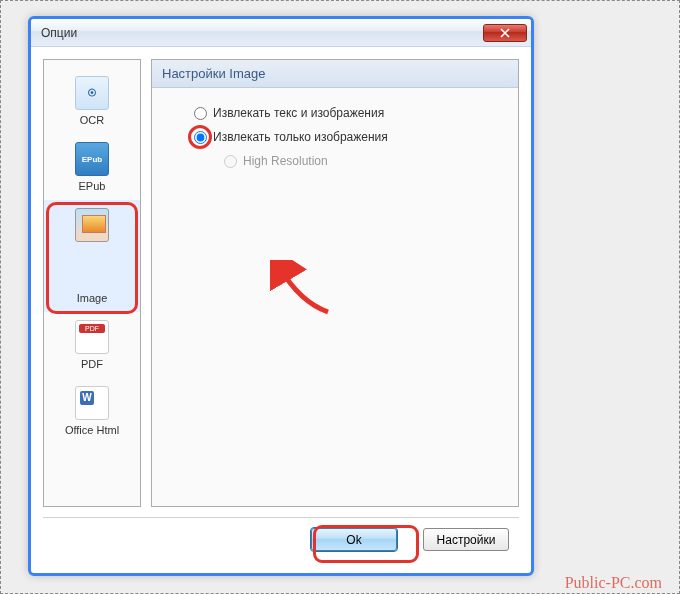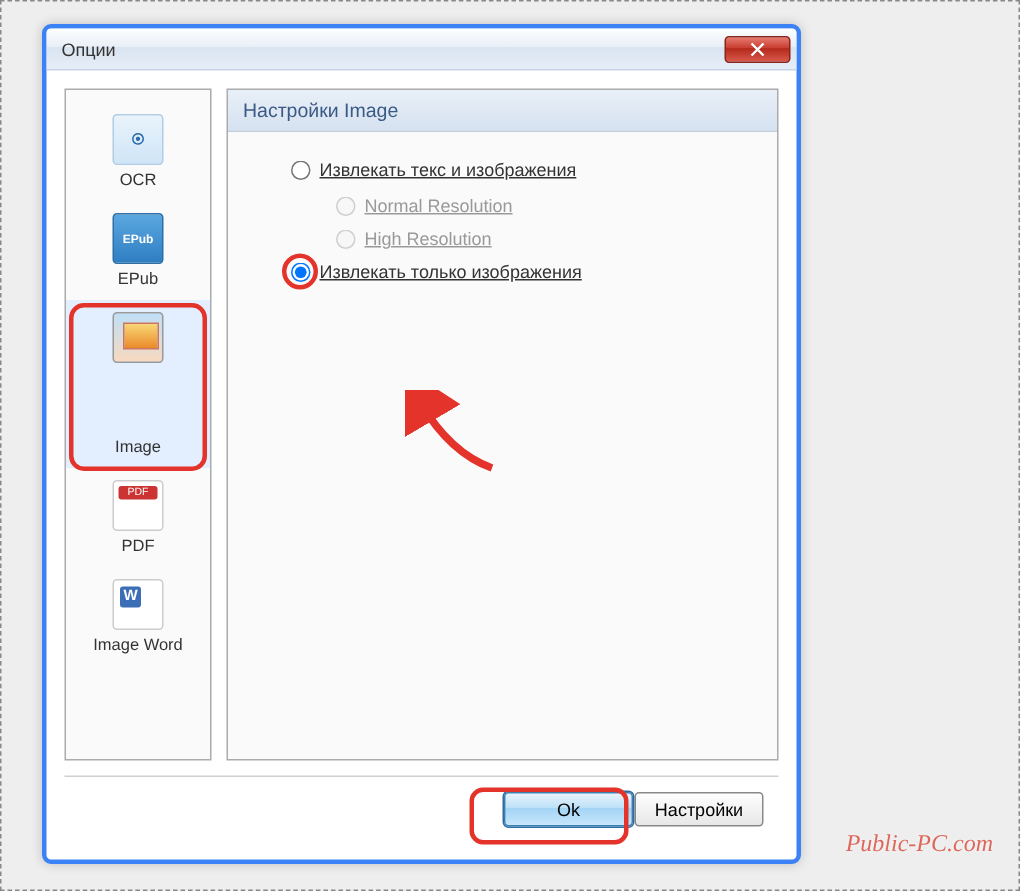--- a/index.html
+++ b/index.html
@@ -36,36 +36,36 @@
     .highlight-ring { position: absolute; border: 3px solid #e3332a; border-radius: 10px; pointer-events: none; }
     .ring-sidebar { top: 2px; left: 2px; right: 2px; bottom: -2px; }
     
     .main-panel { flex: 1; border: 1px solid #acacac; background: #fafafa; display: flex; flex-direction: column; }
     .panel-header { background: linear-gradient(#e8eff7, #d6e2f1); padding: 6px 10px; border-bottom: 1px solid #c0cddc; color: #3a5a85; font-size: 13px; font-weight: 500; }
     .panel-body { padding: 18px 16px; font-size: 12px; color: #333; }
     .section-title { margin-bottom: 14px; }
     .radio-group { padding-left: 26px; }
     .radio-row { display: flex; align-items: center; margin-bottom: 10px; }
     .radio-row.sub { padding-left: 30px; margin-bottom: 8px; }
-    .radio-row label { margin-left: 6px; text-decoration: underline; }
+    .radio-row label { margin-left: 6px; }
     .radio-row.disabled label { color: #999; }
     input[type="radio"] { width: 13px; height: 13px; }
     
     .radio-pointer { position: relative; }
     .ring-radio { position: absolute; left: -6px; top: -5px; width: 24px; height: 24px; border: 3px solid #e3332a; border-radius: 50%; pointer-events: none; }
     
     .arrow { position: absolute; left: 270px; top: 260px; pointer-events: none; }
     .arrow svg { width: 70px; height: 60px; }
     
-    .button-bar { height: 44px; border-top: 1px solid #d0d0d0; margin-top: 10px; display: flex; align-items: center; justify-content: flex-end; gap: 1px; padding: 0 10px; }
+    .button-bar { height: 44px; border-top: 1px solid #d0d0d0; margin-top: 10px; display: flex; align-items: center; justify-content: flex-end; gap: 26px; padding: 0 10px; }
     .btn { min-width: 86px; height: 23px; border: 1px solid #888; background: linear-gradient(#fefefe,#e7e7e7); border-radius: 3px; font-size: 12px; cursor: pointer; }
     .btn.primary { border: 1px solid #3c7fb1; background: linear-gradient(#e9f4fc,#bde1f8 45%,#a3d4f5 46%,#c6e6fb); outline: 1px solid #2e6da4; }
     .ring-ok { position: absolute; border: 3px solid #e3332a; border-radius: 9px; width: 106px; height: 38px; right: 112px; bottom: 10px; pointer-events: none; }
     
-    .watermark { position: absolute; right: 18px; bottom: 22px; color: #d83b2a; font-size: 16px; font-style: italic; font-family: Georgia, serif; opacity: 0.75; text-shadow: 0 0 2px rgba(255,255,255,0.6); }
+    .watermark { position: absolute; right: 18px; bottom: 2px; color: #d83b2a; font-size: 16px; font-family: Georgia, serif; opacity: 0.75; text-shadow: 0 0 2px rgba(255,255,255,0.6); }
     .overlay-border { position: absolute; inset: 0; border: 1px dashed #888; pointer-events: none; }
   </style>
 </head>
 <body>
 
 <div class="overlay-border"></div>
 
 <div class="window-frame">
   <div class="titlebar">
     <span class="titlebar-title">Опции</span>
@@ -91,44 +91,40 @@
           <div class="highlight-ring ring-sidebar"></div>
           <div class="sidebar-icon ic-image"></div>
           <span class="sidebar-label">Image</span>
         </div>
         <div class="sidebar-item">
           <div class="sidebar-icon ic-pdf"></div>
           <span class="sidebar-label">PDF</span>
         </div>
         <div class="sidebar-item">
           <div class="sidebar-icon ic-word"></div>
-          <span class="sidebar-label">Image Word</span>
+          <span class="sidebar-label">Office Html</span>
         </div>
       </div>
 
       <div class="main-panel">
         <div class="panel-header">Настройки Image</div>
         <div class="panel-body">
           <div class="radio-group">
             <div class="radio-row">
               <input type="radio" name="extract" style="">
               <label>Извлекать текс и изображения</label>
             </div>
-            <div class="radio-row sub disabled">
-              <input type="radio" name="res" disabled="" style="">
-              <label>Normal Resolution</label>
+            <div class="radio-row radio-pointer">
+              <div class="ring-radio"></div>
+              <input type="radio" name="extract" checked="" style="">
+              <label>Извлекать только изображения</label>
             </div>
             <div class="radio-row sub disabled">
               <input type="radio" name="res" disabled="" style="">
               <label>High Resolution</label>
-            </div>
-            <div class="radio-row radio-pointer">
-              <div class="ring-radio"></div>
-              <input type="radio" name="extract" checked="" style="">
-              <label>Извлекать только изображения</label>
             </div>
           </div>
         </div>
       </div>
     </div>
 
     <div class="button-bar">
       <button class="btn primary">Ok</button>
       <button class="btn">Настройки</button>
     </div>

